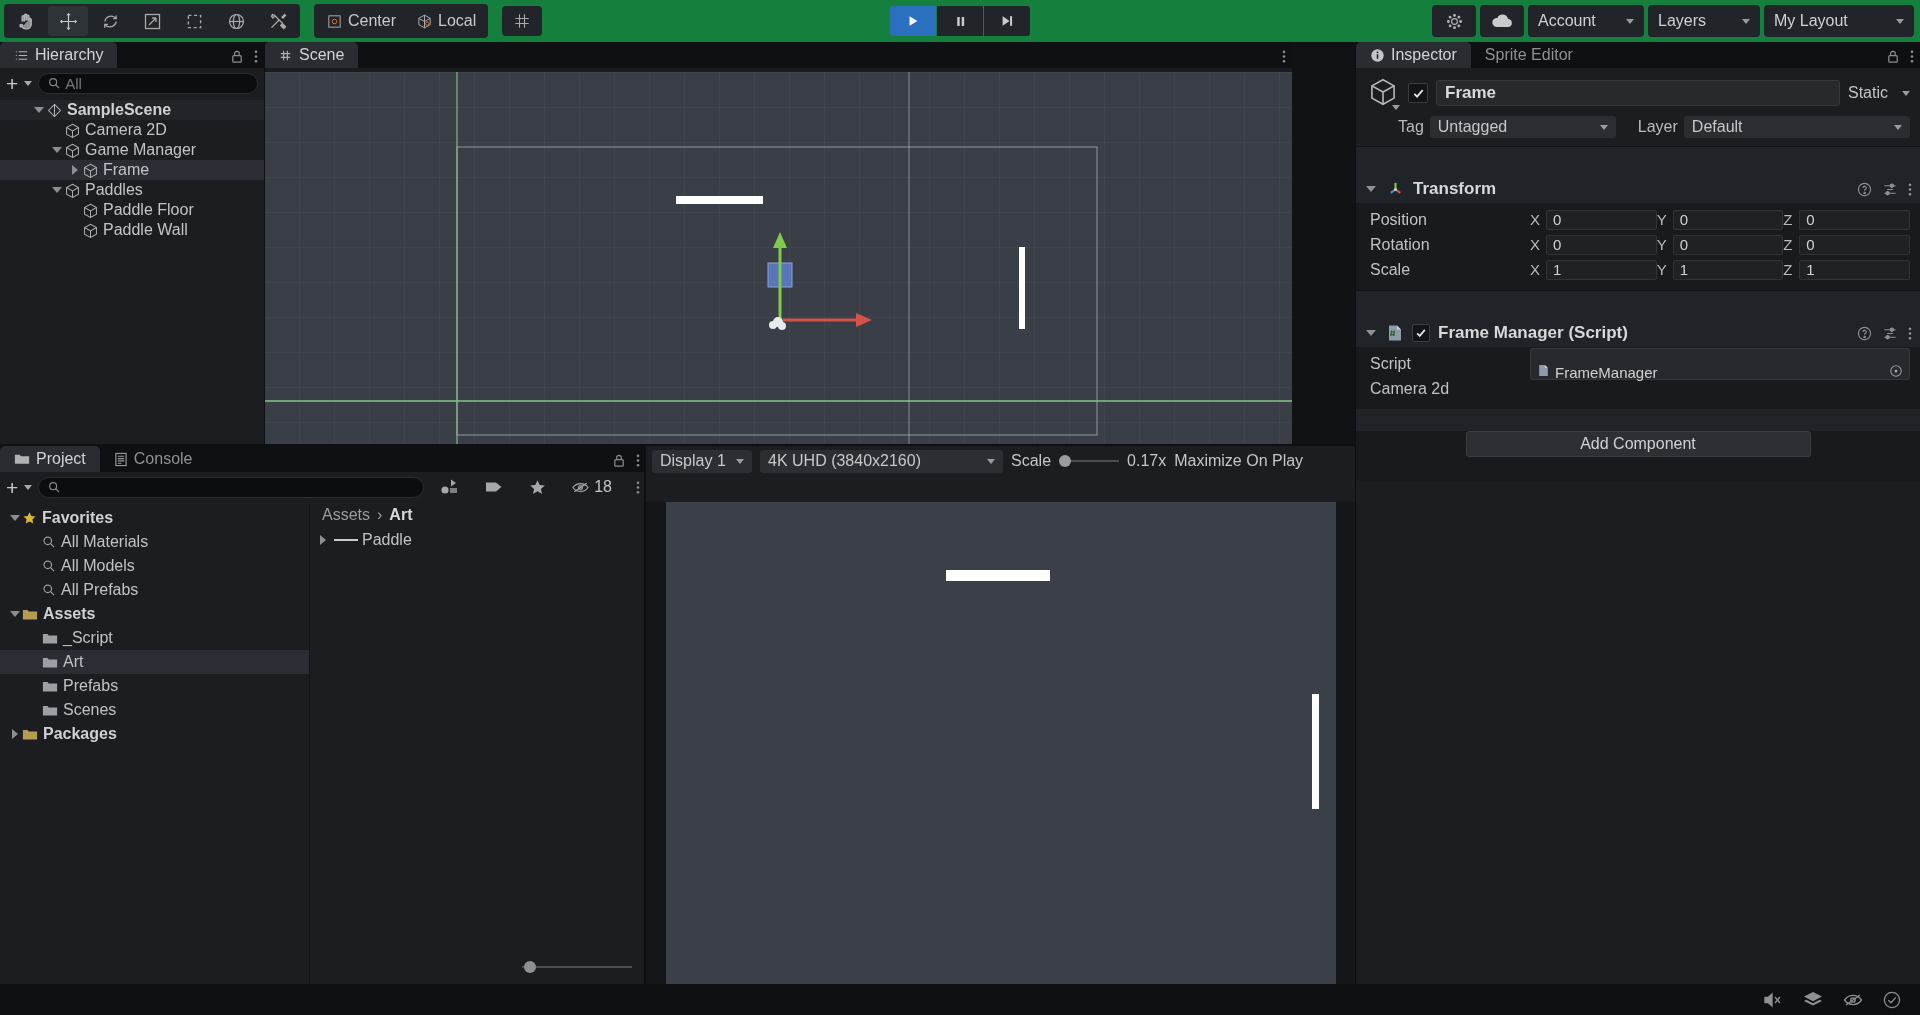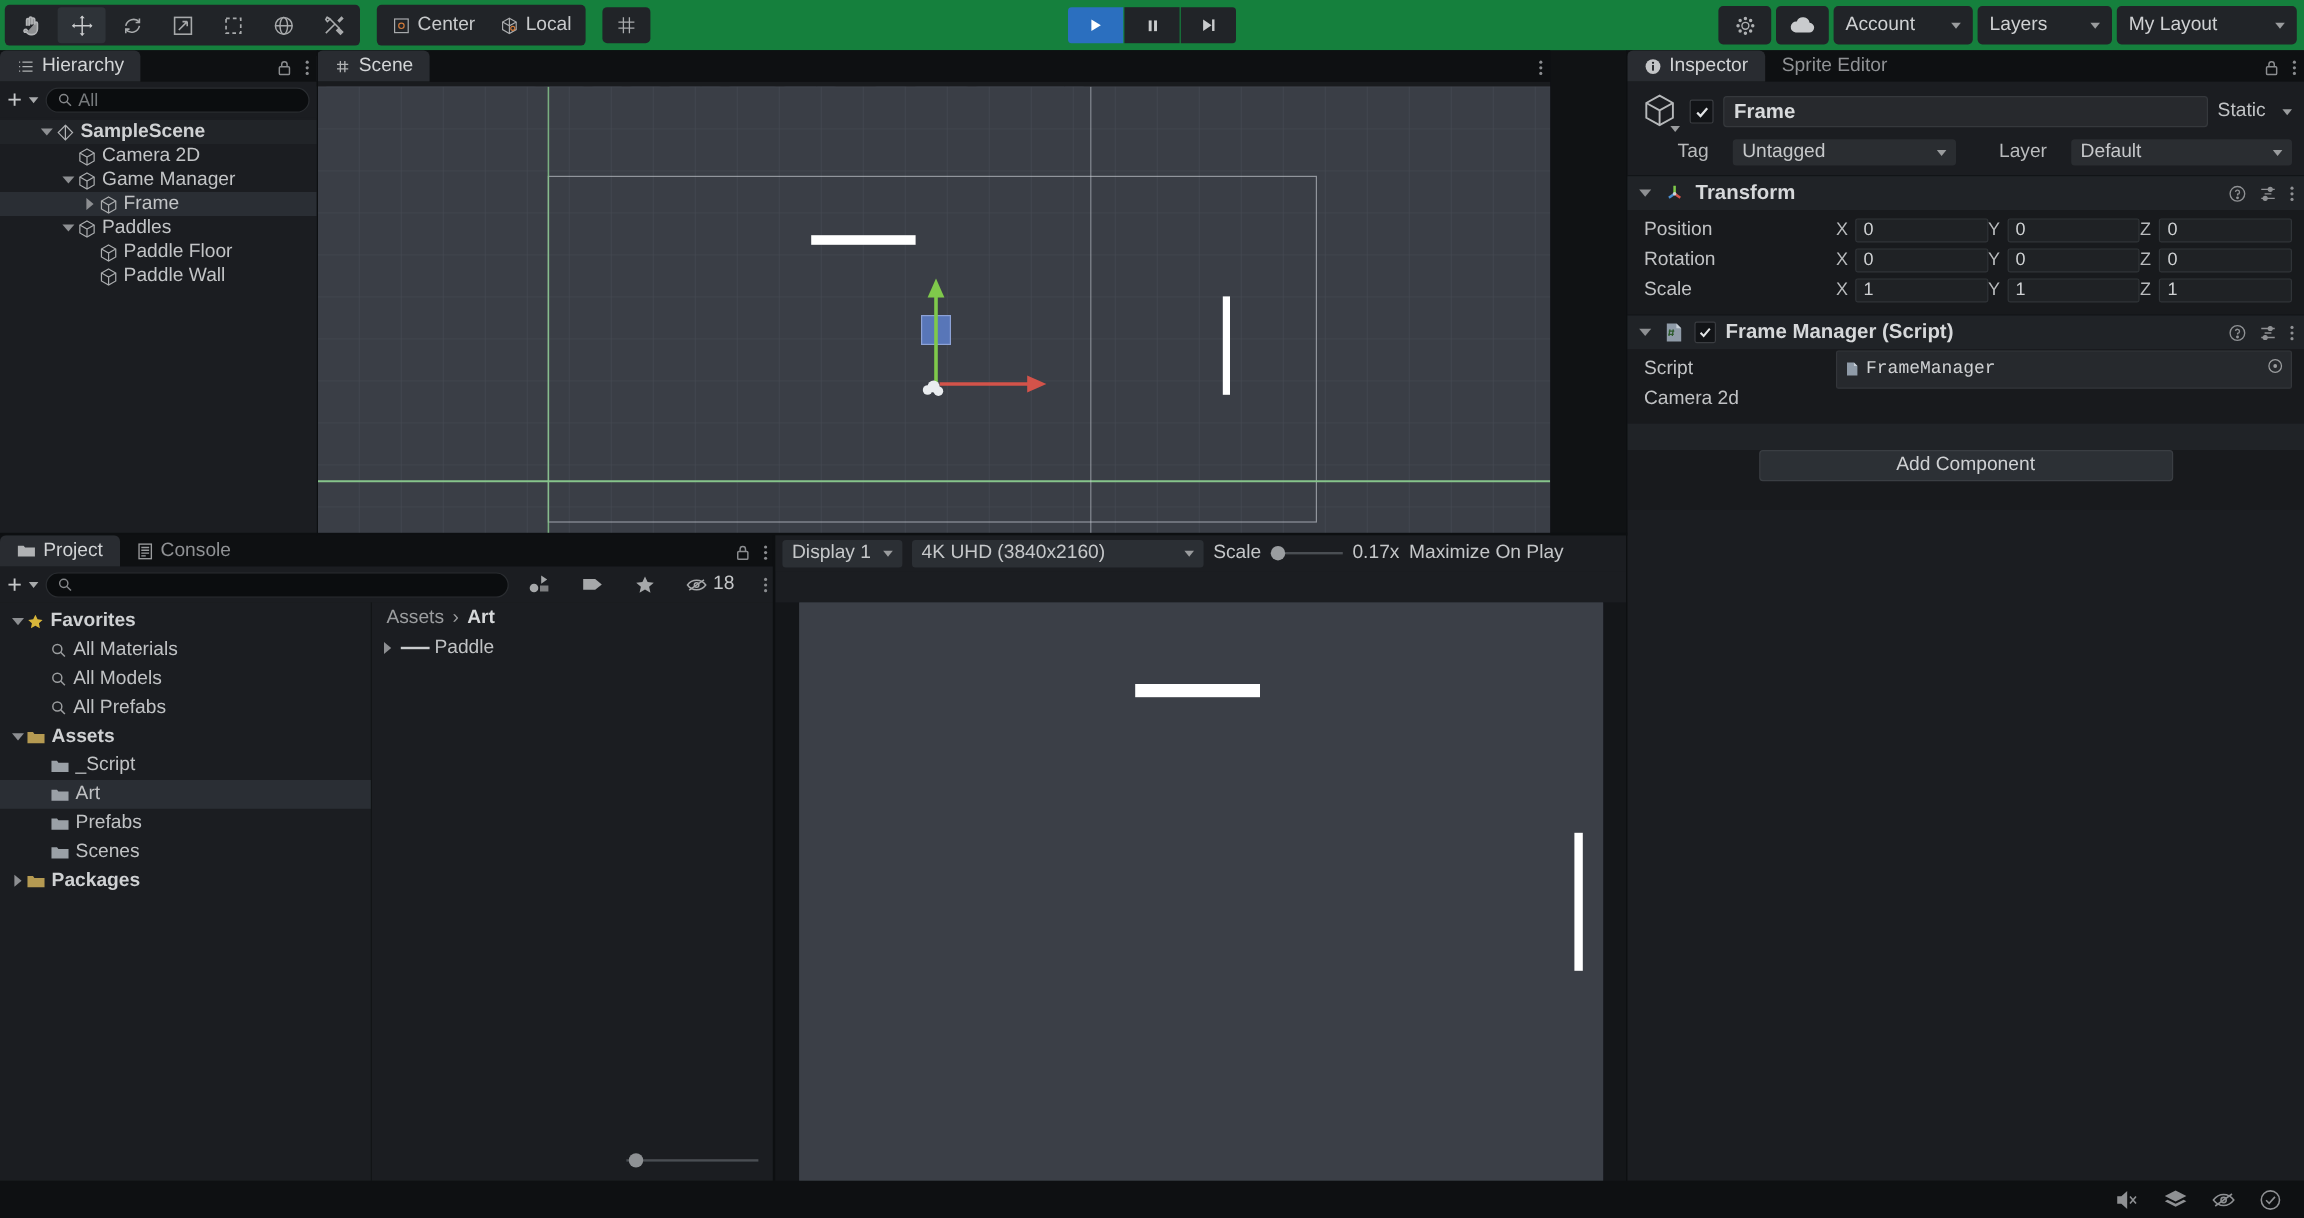--- a/index.html
+++ b/index.html
@@ -75,35 +75,35 @@
   .scene-search { flex:1; max-width:300px; height:21px; background:#0b0d0f; border:1px solid #2b2f34; border-radius:11px; display:flex; align-items:center; padding:0 9px; gap:5px;}
   .scene-view { position:absolute; left:0; top:30px; right:0; bottom:0; background:#3a3e46; overflow:hidden;}
 
   
   #inspector { left:1356px; top:42px; width:564px; height:942px; background:#1b1d21;}
   .insp-head { display:flex; align-items:center; padding:8px 10px 4px 10px; gap:8px;}
   .insp-name { flex:1; height:26px; background:#27292d; border:1px solid #35383c; border-radius:3px; display:flex; align-items:center; padding:0 8px; font-size:17px; font-weight:bold; color:#d8dadc;}
   .chk { width:20px; height:20px; background:#121417; border:1px solid #3a3d41; border-radius:2px; display:flex; align-items:center; justify-content:center; cursor:pointer;}
   .chk svg { display:block; }
   .static-row { display:flex; align-items:center; gap:4px; font-size:16px; color:#c2c4c6;}
-  .taglayer { display:flex; align-items:center; padding:2px 10px 8px 42px; gap:20px; font-size:16px;}
+  .taglayer { display:flex; align-items:center; padding:2px 10px 8px 42px; gap:6px; font-size:16px;}
   .tl-label { color:#b9bbbd; }
   .tl-dd { height:22px; background:#2a2d31; border-radius:3px; display:flex; align-items:center; justify-content:space-between; padding:0 8px; color:#c6c8ca; font-size:16px; cursor:pointer;}
   .comp { border-top:1px solid #101214; background:#202327;}
-  .comp-head { height:28px; display:flex; align-items:center; gap:8px; padding:0 8px; background:#202327;}
+  .comp-head { height:28px; display:flex; align-items:center; gap:8px; padding:0 8px; background:#202327;margin-top:28px;}
   .comp-title { font-weight:bold; font-size:17px; color:#d6d8da;}
   .comp-head-right { margin-left:auto; display:flex; align-items:center; gap:10px; color:#9a9c9e;}
   .comp-body { background:#181a1d; padding:4px 0 8px 0;}
   .frow { height:25px; display:flex; align-items:center; padding-left:14px; font-size:16px;}
   .flabel { width:160px; color:#c0c2c4;}
   .vec { flex:1; display:flex; gap:0; padding-right:10px;}
   .vfield { flex:1; display:flex; align-items:center; gap:6px; }
   .axis { color:#b9bbbd; font-size:15px; width:10px;}
   .vin { flex:1; height:20px; background:#1f2225; border:1px solid #303438; border-radius:2px; display:flex; align-items:center; padding:0 6px; font-size:15px; color:#cfd1d3;}
-  .objfield { flex:1; margin-right:10px; height:21px; background:#26292d; border:1px solid #33363a; border-radius:2px; display:flex; align-items:center; padding:15px 6px; gap:5px; font-size:15px; color:#cfd1d3;font-family:Liberation Mono, monospace;}
+  .objfield { flex:1; margin-right:10px; height:21px; background:#26292d; border:1px solid #33363a; border-radius:2px; display:flex; padding:15px 6px; gap:5px; font-size:15px; color:#cfd1d3;}
   .objfield .pick { margin-left:auto; }
   .addcomp { margin:22px auto 0 auto; width:345px; height:26px; background:#2c3035; border:1px solid #3a3e43; border-radius:3px; display:flex; align-items:center; justify-content:center; font-size:16px; color:#cfd1d3; cursor:pointer;}
 
   
   #project { left:0; top:446px; width:646px; height:538px; background:#1b1d21;}
   .proj-toolrow { height:30px; display:flex; align-items:center; padding:0 6px; gap:6px; background:#1b1d21;}
   .proj-body { position:absolute; top:56px; left:0; right:0; bottom:0; display:flex;}
   .proj-left { width:310px; background:#1b1d21; padding-top:4px; border-right:1px solid #121416;}
   .proj-right { flex:1; background:#1b1d21; position:relative;}
   .breadcrumb { height:26px; display:flex; align-items:center; gap:7px; padding:0 12px; font-size:16px; color:#9b9d9f;}

